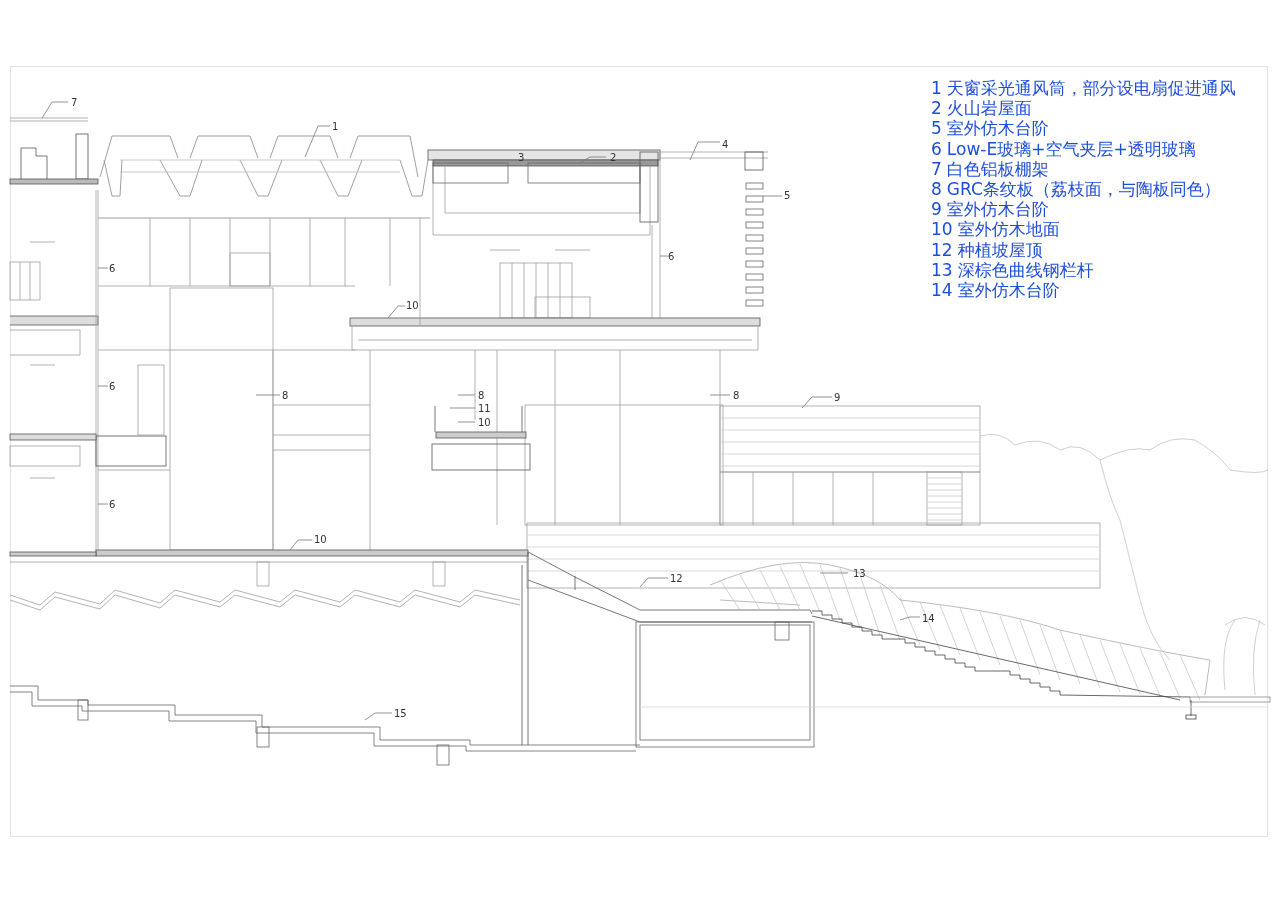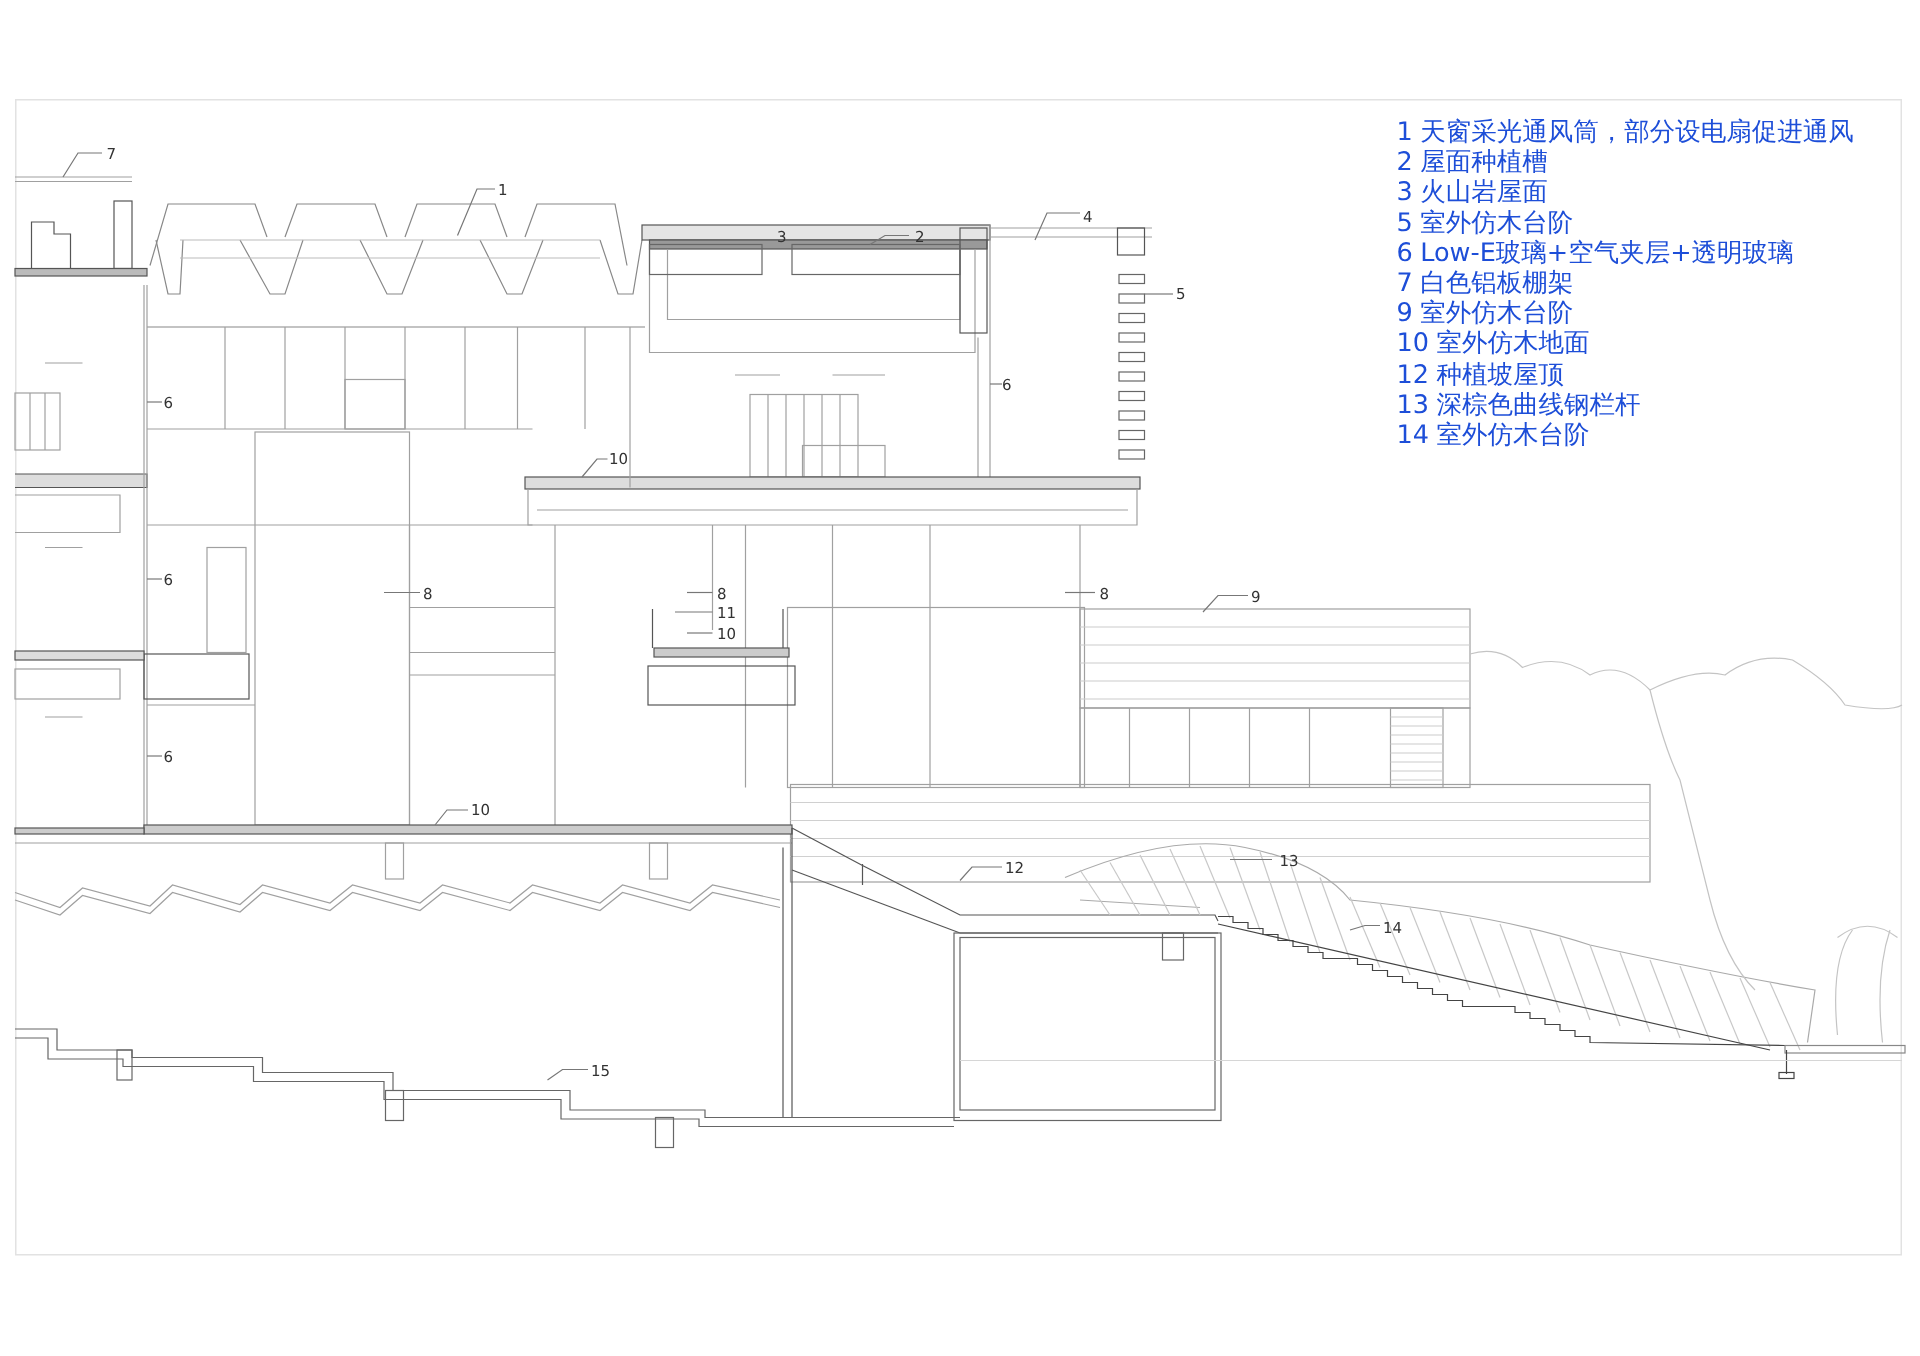--- a/index.html
+++ b/index.html
@@ -300,23 +300,23 @@
     <text class="callout" x="314" y="543">10</text>
     <text class="callout" x="670" y="582">12</text>
     <text class="callout" x="853" y="577">13</text>
     <text class="callout" x="922" y="622">14</text>
     <text class="callout" x="394" y="717">15</text>
   </g>
 </svg>
 
 <div id="legend">
   <div class="legend-item"><span class="num">1</span><span>天窗采光通风筒，部分设电扇促进通风</span></div>
-  <div class="legend-item"><span class="num">2</span><span>屋面种植槽</span></div>
-  <div class="legend-item"><span class="num">3</span><span>火山岩屋面</span></div>
+  <div class="legend-item"><span class="num">2</span><span>火山岩屋面</span></div>
   <div class="legend-item"><span class="num">5</span><span>室外仿木台阶</span></div>
   <div class="legend-item"><span class="num">6</span><span>Low-E玻璃+空气夹层+透明玻璃</span></div>
   <div class="legend-item"><span class="num">7</span><span>白色铝板棚架</span></div>
+  <div class="legend-item"><span class="num">8</span><span>GRC条纹板（荔枝面，与陶板同色）</span></div>
   <div class="legend-item"><span class="num">9</span><span>室外仿木台阶</span></div>
   <div class="legend-item"><span class="num">10</span><span>室外仿木地面</span></div>
   <div class="legend-item"><span class="num">12</span><span>种植坡屋顶</span></div>
   <div class="legend-item"><span class="num">13</span><span>深棕色曲线钢栏杆</span></div>
   <div class="legend-item"><span class="num">14</span><span>室外仿木台阶</span></div>
 </div>
 
 </body></html>

